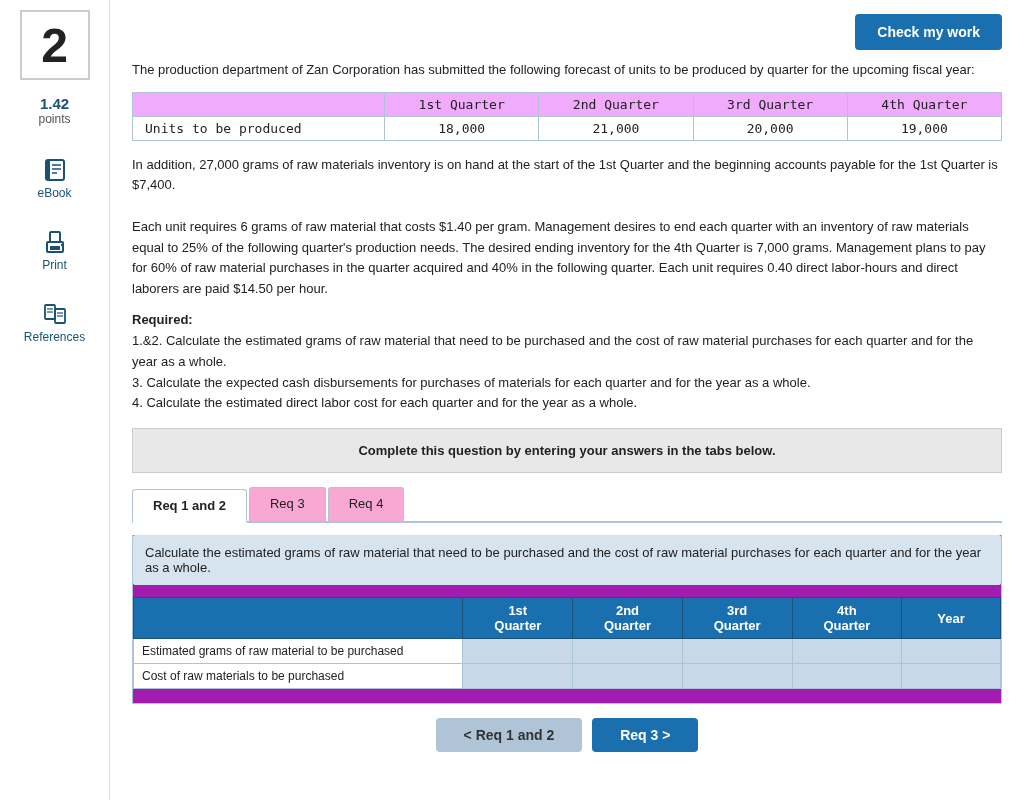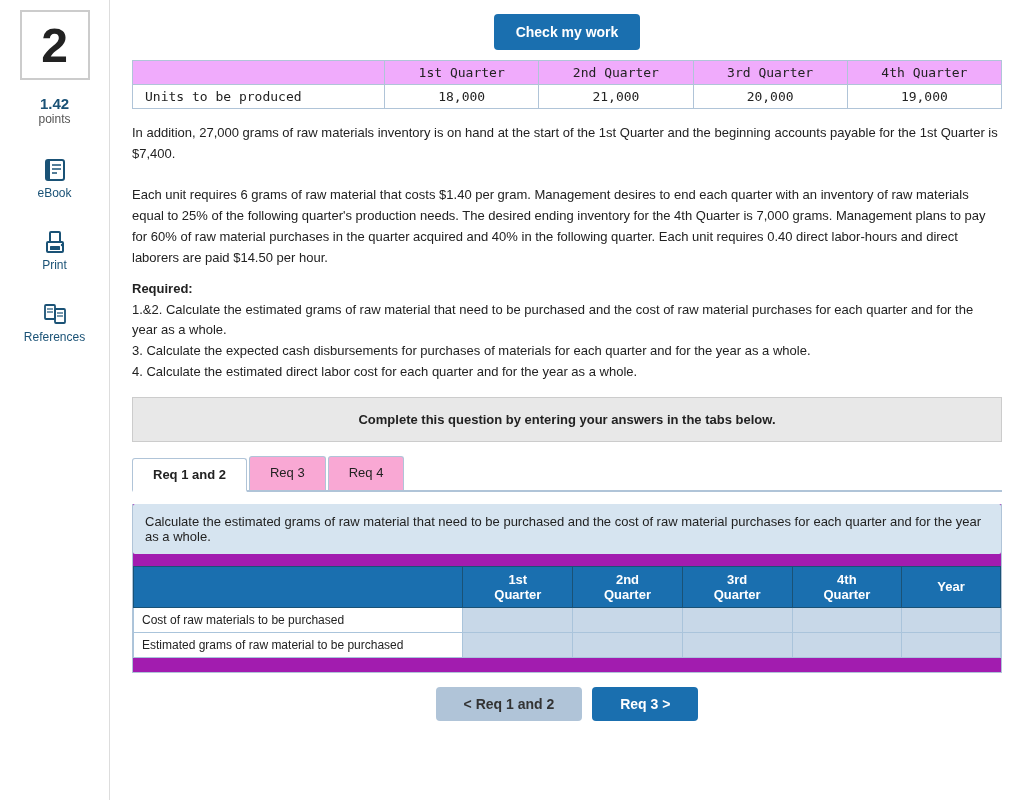--- a/index.html
+++ b/index.html
@@ -73,21 +73,21 @@
       justify-content: center;
     }
     
     .main {
       flex: 1;
       padding: 14px 22px 20px 22px;
       position: relative;
     }
     .top-bar {
       display: flex;
-      justify-content: center;
+      justify-content: flex-end;
       margin-bottom: 10px;
     }
     .check-btn {
       background: #1a6faf;
       color: #fff;
       border: none;
       border-radius: 4px;
       padding: 10px 22px;
       font-size: 14px;
       font-weight: bold;
@@ -295,20 +295,21 @@
       </div>
       <span>References</span>
     </button>
   </div>
 
   <div class="main">
     <div class="top-bar">
       <button class="check-btn">Check my work</button>
     </div>
 
+    <p class="problem-text">The production department of Zan Corporation has submitted the following forecast of units to be produced by quarter for the upcoming fiscal year:</p>
 
     <table class="units-table">
       <thead>
         <tr>
           <th></th>
           <th>1st Quarter</th>
           <th>2nd Quarter</th>
           <th>3rd Quarter</th>
           <th>4th Quarter</th>
         </tr>
@@ -357,29 +358,29 @@
             <th style="background:#1a6faf;width:38%;"></th>
             <th>1st<br>Quarter</th>
             <th>2nd<br>Quarter</th>
             <th>3rd<br>Quarter</th>
             <th>4th<br>Quarter</th>
             <th>Year</th>
           </tr>
         </thead>
         <tbody>
           <tr>
-            <td class="label-cell">Cost of raw materials to be purchased</td>
+            <td class="label-cell">Estimated grams of raw material to be purchased</td>
             <td class="input-cell"><input type="text" style=""></td>
             <td class="input-cell"><input type="text" style=""></td>
             <td class="input-cell"><input type="text" style=""></td>
             <td class="input-cell"><input type="text" style=""></td>
             <td class="input-cell"><input type="text" style=""></td>
           </tr>
           <tr>
-            <td class="label-cell">Estimated grams of raw material to be purchased</td>
+            <td class="label-cell">Cost of raw materials to be purchased</td>
             <td class="input-cell"><input type="text" style=""></td>
             <td class="input-cell"><input type="text" style=""></td>
             <td class="input-cell"><input type="text" style=""></td>
             <td class="input-cell"><input type="text" style=""></td>
             <td class="input-cell"><input type="text" style=""></td>
           </tr>
         </tbody>
       </table>
     </div>
 

